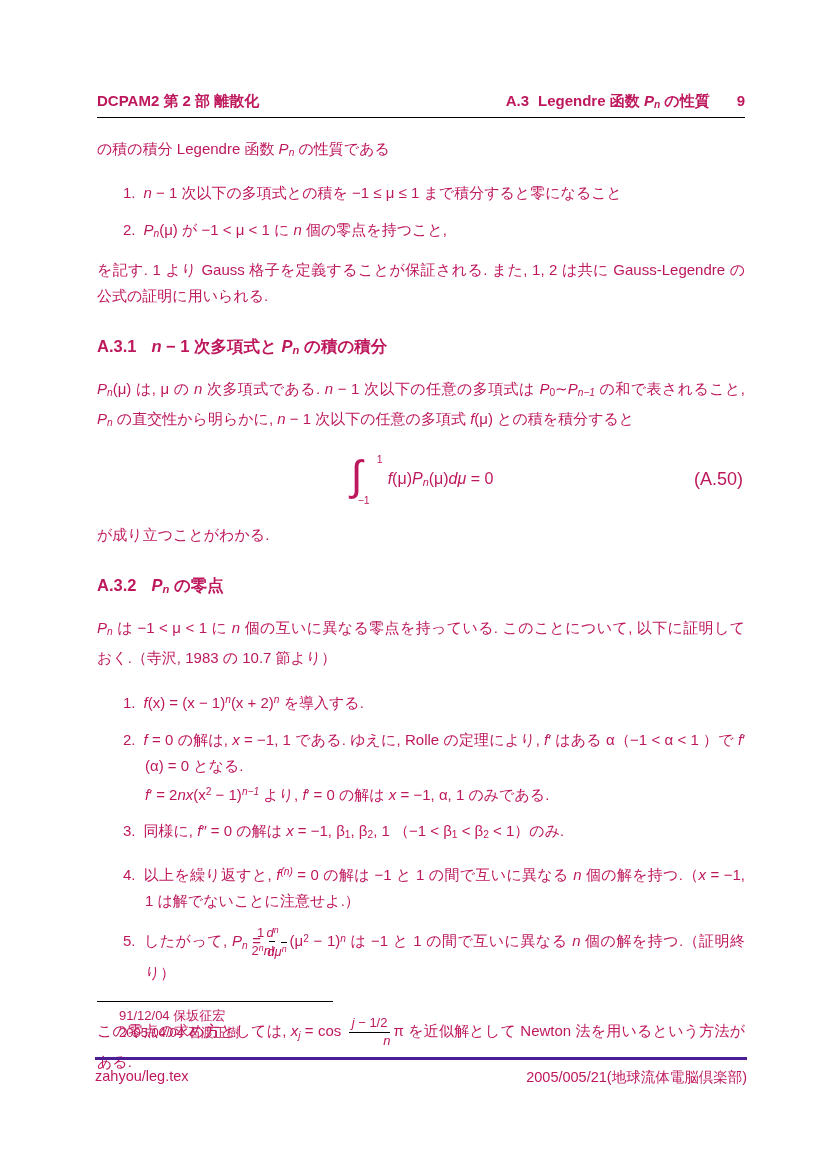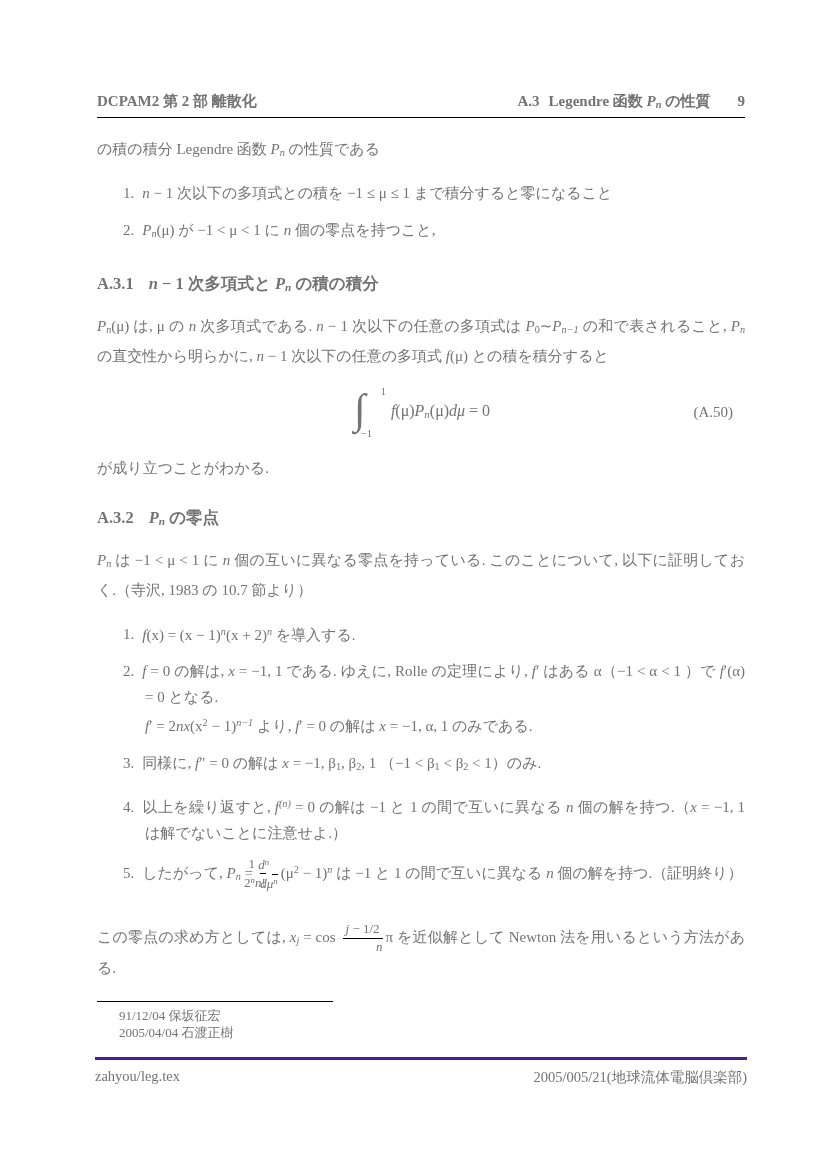--- a/index.html
+++ b/index.html
@@ -1,17 +1,17 @@
 <!DOCTYPE html>
 <html><head>
 <meta charset="utf-8">
 <style>
   html,body{margin:0;padding:0;background:#ffffff;}
-  .page{position:relative;width:826px;height:1169px;background:#fff;color:#737373;
-        font-family:Liberation Serif, serif;overflow:hidden;}
+  .page{position:relative;width:826px;height:1169px;background:#fff;color:#be185d;
+        font-family:Liberation Sans, sans-serif;overflow:hidden;}
   .content{position:absolute;left:97px;top:92px;width:648px;}
 
   
   .pagehead{display:flex;justify-content:space-between;align-items:baseline;
             font-weight:bold;font-size:15px;padding-bottom:6px;border-bottom:1.5px solid #000;}
   .ph-right span{white-space:pre;}
   .ph-sec{margin-right:9px;}
   .ph-page{margin-left:27px;}
 
   
@@ -29,21 +29,21 @@
 
   
   .r-i{font-style:italic;}
   .r-sub{font-size:0.68em;vertical-align:-0.22em;}
   .r-subi{font-size:0.68em;vertical-align:-0.22em;font-style:italic;}
   .r-sup{font-size:0.68em;vertical-align:0.45em;}
   .r-supi{font-size:0.68em;vertical-align:0.45em;font-style:italic;}
 
   
   .eq{position:relative;text-align:center;font-size:16px;padding:6px 0;}
-  .eqtag{position:absolute;right:12px;top:50%;transform:translateY(-50%);font-size:15px;}
+  .eqtag{position:absolute;right:2px;top:50%;transform:translateY(-50%);font-size:18px;}
   .intwrap{position:relative;display:inline-block;width:36px;height:50px;vertical-align:middle;margin-right:3px;}
   .intglyph{position:absolute;left:2px;top:-3px;font-size:42px;line-height:50px;font-style:normal;}
   .intsup{position:absolute;right:2px;top:-1px;font-size:10.5px;}
   .intsub{position:absolute;left:9px;bottom:-2px;font-size:10.5px;}
 
   
   .frac{display:inline-block;text-align:center;vertical-align:middle;margin:0 3px;
         line-height:1.15;font-size:13px;}
   .fnum{display:block;border-bottom:1px solid #000;padding:0 3px 1px;}
   .fden{display:block;padding-top:1px;text-align:right;}
@@ -67,20 +67,21 @@
       <span>DCPAM2 第 2 部 離散化</span>
       <span class="ph-right"><span class="ph-sec">A.3</span><span>Legendre 函数 </span><span class="r-i">P</span><span class="r-subi">n</span><span> の性質</span><span class="ph-page">9</span></span>
     </div>
 
     <div id="doc-body">
         <div class="para" style="margin-top: 18px;"><span class="r-t">の積の積分 Legendre 函数 </span><span class="r-i">P</span><span class="r-subi">n</span><span class="r-t"> の性質である</span></div>
         <div class="list" style="margin-top: 14px;">
           <div class="li"><span class="linum">1.</span><span class="r-i">n</span><span class="r-t"> − 1 次以下の多項式との積を −1 ≤ μ ≤ 1 まで積分すると零になること</span></div>
           <div class="li"><span class="linum">2.</span><span class="r-i">P</span><span class="r-subi">n</span><span class="r-t">(μ) が −1 &lt; μ &lt; 1 に </span><span class="r-i">n</span><span class="r-t"> 個の零点を持つこと,</span></div>
         </div>
+        <div class="para" style="margin-top: 10px;"><span class="r-t">を記す. 1 より Gauss 格子を定義することが保証される. また, 1, 2 は共に Gauss-Legendre の公式の証明に用いられる.</span></div>
         <div class="h2" style="margin-top: 26px;"><span class="secnum">A.3.1</span><span><span class="r-i">n</span><span class="r-t"> − 1 次多項式と </span><span class="r-i">P</span><span class="r-subi">n</span><span class="r-t"> の積の積分</span></span></div>
         <div class="para" style="margin-top: 14px;"><span class="r-i">P</span><span class="r-subi">n</span><span class="r-t">(μ) は, μ の </span><span class="r-i">n</span><span class="r-t"> 次多項式である. </span><span class="r-i">n</span><span class="r-t"> − 1 次以下の任意の多項式は </span><span class="r-i">P</span><span class="r-sub">0</span><span class="r-t">∼</span><span class="r-i">P</span><span class="r-subi">n−1</span><span class="r-t"> の和で表されること, </span><span class="r-i">P</span><span class="r-subi">n</span><span class="r-t"> の直交性から明らかに, </span><span class="r-i">n</span><span class="r-t"> − 1 次以下の任意の多項式 </span><span class="r-i">f</span><span class="r-t">(μ) との積を積分すると</span></div>
         <div class="eq" style="margin-top: 12px;"><span class="eqmath"><span class="intwrap"><span class="intglyph">∫</span><span class="intsup">1</span><span class="intsub">−1</span></span><span class="r-i">f</span><span class="r-t">(μ)</span><span class="r-i">P</span><span class="r-subi">n</span><span class="r-t">(μ)</span><span class="r-i">dμ</span><span class="r-t"> = 0</span></span><span class="eqtag">(A.50)</span></div>
         <div class="para" style="margin-top: 12px;"><span class="r-t">が成り立つことがわかる.</span></div>
         <div class="h2" style="margin-top: 26px;"><span class="secnum">A.3.2</span><span><span class="r-i">P</span><span class="r-subi">n</span><span class="r-t"> の零点</span></span></div>
         <div class="para" style="margin-top: 14px;"><span class="r-i">P</span><span class="r-subi">n</span><span class="r-t"> は −1 &lt; μ &lt; 1 に </span><span class="r-i">n</span><span class="r-t"> 個の互いに異なる零点を持っている. このことについて, 以下に証明しておく.（寺沢, 1983 の 10.7 節より）</span></div>
         <div class="list" style="margin-top: 16px;">
           <div class="li"><span class="linum">1.</span><span class="r-i">f</span><span class="r-t">(x) = (x − 1)</span><span class="r-supi">n</span><span class="r-t">(x + 2)</span><span class="r-supi">n</span><span class="r-t"> を導入する.</span></div>
           <div class="li"><span class="linum">2.</span><span class="r-i">f</span><span class="r-t"> = 0 の解は, </span><span class="r-i">x</span><span class="r-t"> = −1, 1 である. ゆえに, Rolle の定理により, </span><span class="r-i">f</span><span class="r-t">′ はある α（−1 &lt; α &lt; 1 ）で </span><span class="r-i">f</span><span class="r-t">′(α) = 0 となる.</span><br><span class="r-i">f</span><span class="r-t">′ = 2</span><span class="r-i">nx</span><span class="r-t">(x</span><span class="r-sup">2</span><span class="r-t"> − 1)</span><span class="r-supi">n−1</span><span class="r-t"> より, </span><span class="r-i">f</span><span class="r-t">′ = 0 の解は </span><span class="r-i">x</span><span class="r-t"> = −1, α, 1 のみである.</span></div>
           <div class="li"><span class="linum">3.</span><span class="r-t">同様に, </span><span class="r-i">f</span><span class="r-t">″ = 0 の解は </span><span class="r-i">x</span><span class="r-t"> = −1, β</span><span class="r-sub">1</span><span class="r-t">, β</span><span class="r-sub">2</span><span class="r-t">, 1 （−1 &lt; β</span><span class="r-sub">1</span><span class="r-t"> &lt; β</span><span class="r-sub">2</span><span class="r-t"> &lt; 1）のみ.</span></div>

